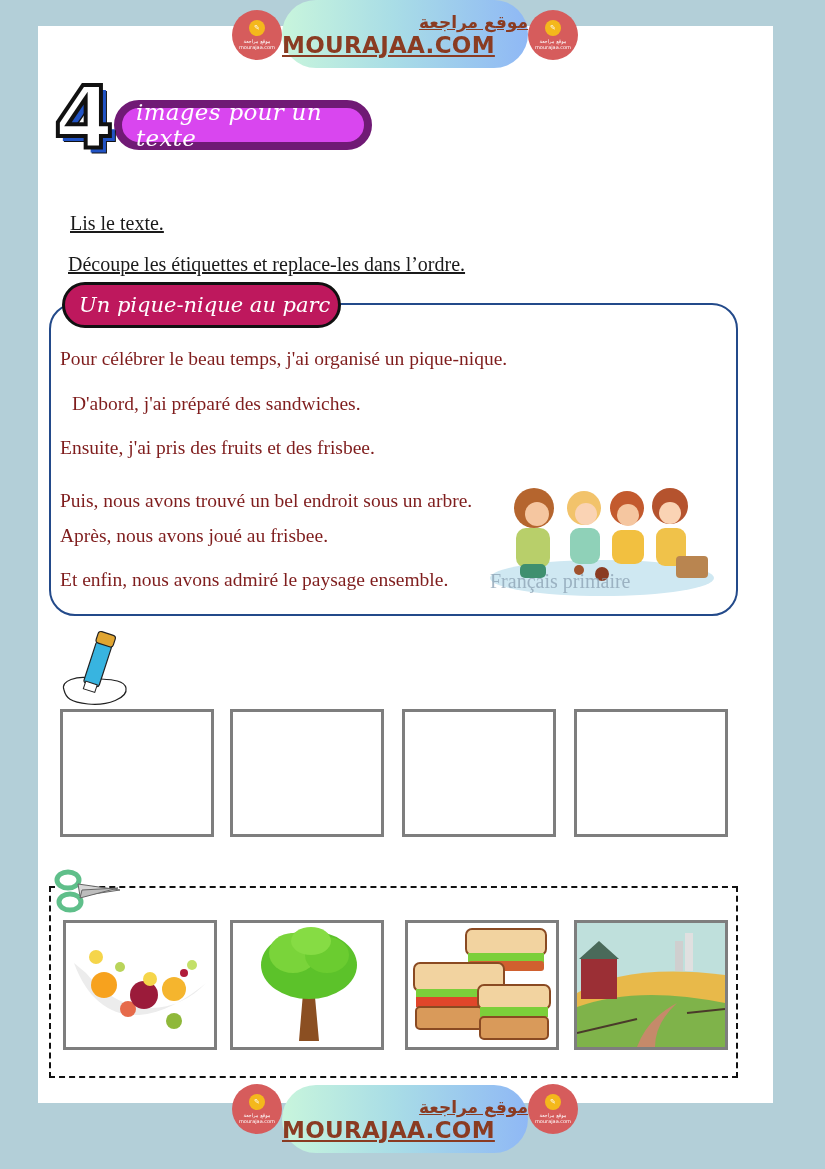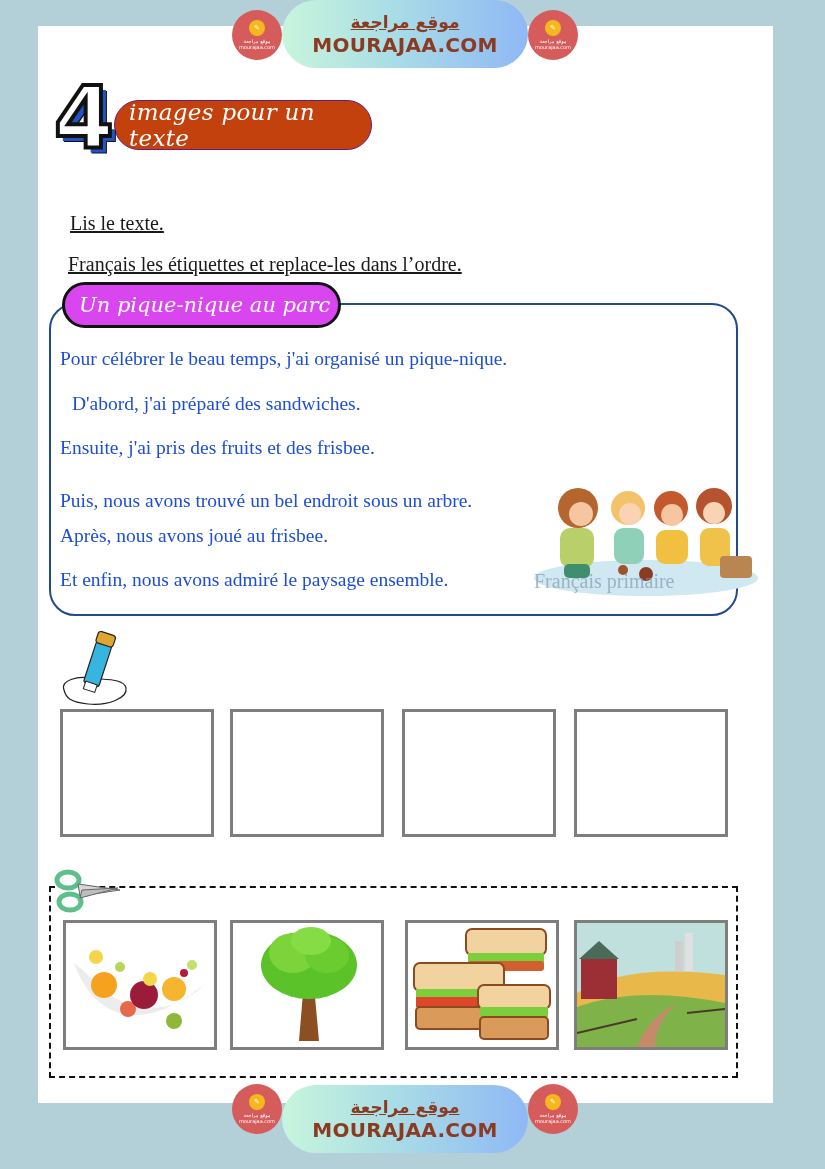--- a/index.html
+++ b/index.html
@@ -11,69 +11,69 @@
   }
   .page {
     position: absolute; left: 38px; top: 26px; width: 735px; height: 1077px;
     background: #ffffff;
   }
   
   .banner {
     position: absolute; left: 282px; width: 246px; height: 68px;
     border-radius: 34px;
     background: linear-gradient(90deg, #c8f5dc 0%, #a9dde6 45%, #8fb8f5 100%);
-    display: flex; flex-direction: column; align-items: center; justify-content: center;
+    display: flex; flex-direction: column; justify-content: center;
     font-family: "DejaVu Sans", sans-serif; font-weight: bold; color: #8a3b22;
   }
   .banner.top { top: 0px; }
   .banner.bottom { top: 1085px; }
   .banner .ar { font-size: 17px; text-decoration: underline; line-height: 22px; direction: rtl; }
-  .banner .en { font-size: 20px; line-height: 24px; letter-spacing: 0.3px; }
+  .banner .en { font-size: 23px; text-decoration: underline; line-height: 24px; letter-spacing: 0.3px; }
   .logo-circle {
     position: absolute; width: 50px; height: 50px; border-radius: 50%;
     background: #d65c5c; display: flex; flex-direction: column; align-items: center; justify-content: center;
   }
   .logo-circle .coin {
     width: 16px; height: 16px; border-radius: 50%; background: #f4b81c;
     display: flex; align-items: center; justify-content: center;
     font-size: 7px; color: #fff; font-family: "DejaVu Sans", sans-serif; font-weight: bold;
   }
   .logo-circle .tiny { font-size: 5px; color: #fff; margin-top: 2px; font-family: "DejaVu Sans", sans-serif; line-height: 6px; text-align: center; }
   
   .title-badge { position: absolute; left: 52px; top: 74px; width: 325px; height: 88px; }
   .title-pill {
     position: absolute; left: 62px; top: 26px; width: 258px; height: 50px;
-    background: #c2410c; border: 1px solid #701a75; border-radius: 25px;
+    background: #d946ef; border: 8px solid #701a75; border-radius: 25px;
     color: #fff; font-family: "DejaVu Serif", serif; font-style: italic; font-size: 23px;
     display: flex; align-items: center; padding-left: 14px; letter-spacing: 0.3px;
   }
   .title-num {
     position: absolute; left: 2px; top: 0px; font-family: "DejaVu Sans", sans-serif; font-weight: 900;
     font-size: 86px; line-height: 86px; color: #fff;
     -webkit-text-stroke: 4px #111;
     text-shadow: 5px 5px 0 #2153c4, 6px 6px 0 #111;
   }
   
   .instr { position: absolute; left: 70px; font-size: 20px; color: #1a1a1a; text-decoration: underline; margin-top: 25px; }
   .instr.i1 { top: 187px; }
   .instr.i2 { top: 228px; left: 68px; }
   
   .story-box {
     position: absolute; left: 49px; top: 303px; width: 689px; height: 313px;
     border: 2px solid #234a8a; border-radius: 26px;
   }
   .story-title {
     position: absolute; left: 62px; top: 282px; width: 279px; height: 46px;
-    background: #d946ef; border: 3px solid #111; border-radius: 23px;
+    background: #be185d; border: 3px solid #111; border-radius: 23px;
     color: #fff; font-family: "DejaVu Serif", serif; font-style: italic; font-size: 21px;
     display: flex; align-items: center; padding-left: 14px;
   }
-  .story-line { position: absolute; left: 60px; font-size: 19.5px; color: #1d4ed8; white-space: nowrap; }
+  .story-line { position: absolute; left: 60px; font-size: 19.5px; color: #7f1d1d; white-space: nowrap; }
   .picnic {
-    position: absolute; left: 528px; top: 478px; width: 230px; height: 122px; text-align: right;
+    position: absolute; left: 484px; top: 478px; width: 230px; height: 122px; text-align: right;
   }
   
   .glue { position: absolute; left: 58px; top: 628px; width: 72px; height: 80px; }
   
   .slot {
     position: absolute; top: 709px; width: 154px; height: 128px;
     border: 3px solid #7e7e7e; background: #fff;
   }
   
   .cut-zone {
@@ -104,21 +104,21 @@
   <div class="coin">✎</div>
   <div class="tiny">موقع مراجعة mourajaa.com</div>
 </div>
 
 <div class="title-badge">
   <div class="title-pill">images pour un texte</div>
   <div class="title-num">4</div>
 </div>
 
 <div class="instr i1">Lis le texte.</div>
-<div class="instr i2">Français les étiquettes et replace-les dans l’ordre.</div>
+<div class="instr i2">Découpe les étiquettes et replace-les dans l’ordre.</div>
 
 <div class="story-box"></div>
 <div class="story-title">Un pique-nique au parc</div>
 <div class="story-line" style="top:348px;">Pour célébrer le beau temps, j'ai organisé un pique-nique.</div>
 <div class="story-line" style="top:393px;margin-left:12px;">D'abord, j'ai préparé des sandwiches.</div>
 <div class="story-line" style="top:437px;">Ensuite, j'ai pris des fruits et des frisbee.</div>
 <div class="story-line" style="top:481px;margin-top:9px;">Puis, nous avons trouvé un bel endroit sous un arbre.</div>
 <div class="story-line" style="top:525px;">Après, nous avons joué au frisbee.</div>
 <div class="story-line" style="top:569px;">Et enfin, nous avons admiré le paysage ensemble.</div>
 

